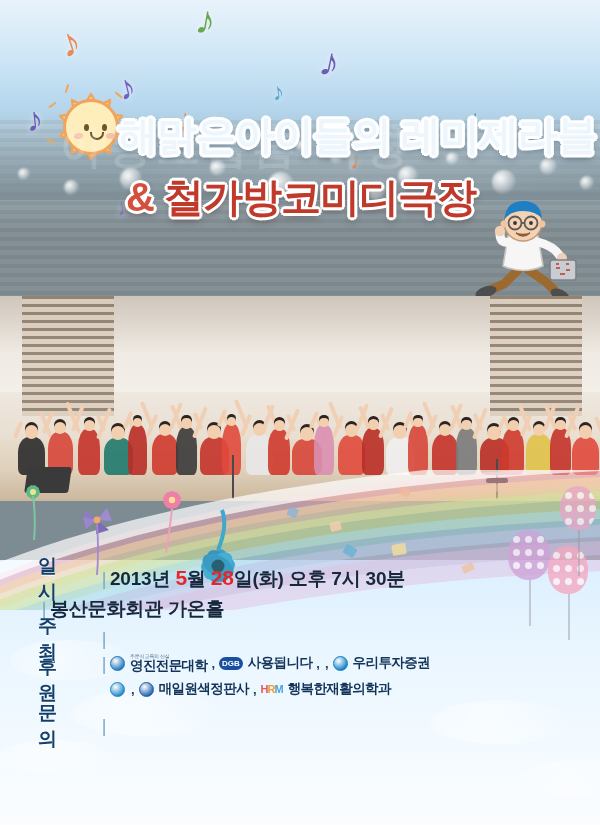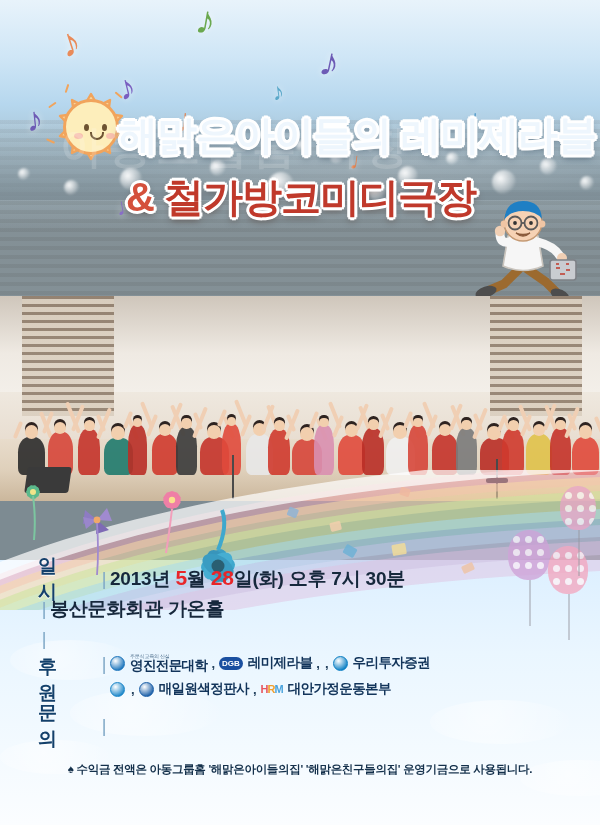--- a/index.html
+++ b/index.html
@@ -527,20 +527,21 @@
       <span class="bar">|</span>
       <span class="val"><span>2013년</span> <span class="red">5</span><span>월</span> <span class="red">28</span><span>일(화)</span> <span>오후 7시 30분</span></span>
     </div>
 
     <div class="row">
       <span class="bar">|</span>
       <span class="val">봉산문화회관 가온홀</span>
     </div>
 
     <div class="row">
+      <span class="lbl">주 최</span>
       <span class="bar">|</span>
     </div>
 
     <div class="sponsor-row">
       <span class="lbl">후 원</span>
       <span class="bar">|</span>
       <span class="sponsors" id="sponsor-row-1">
           <span class="sp">
             <span style="display: inline-flex; align-items: center; margin-right: 2px;">
               <span class="logo-c" style="background: radial-gradient(circle at 35% 30%, rgb(255, 255, 255), rgb(28, 117, 188) 78%); border: 1px solid rgb(28, 117, 188);"></span>
@@ -548,21 +549,21 @@
             <span style="display: inline-flex; flex-direction: column; line-height: 1;">
               <span class="tiny-top">주문식교육의 산실</span>
               <span class="sp-name">영진전문대학</span>
             </span>
           </span>
           <span class="sp-sep">,</span>
           <span class="sp">
             <span style="display: inline-flex; align-items: center; margin-right: 2px;">
               <span class="logo-r" style="background: rgb(26, 79, 160);">DGB</span>
             </span>
-            <span class="sp-name">레미제라블</span>
+            <span class="sp-name">사용됩니다</span>
           </span>
           <span class="sp-sep">,</span>
           <span class="sp-sep">,</span>
           <span class="sp">
             <span style="display: inline-flex; align-items: center; margin-right: 2px;">
               <span class="logo-c" style="background: radial-gradient(circle at 35% 30%, rgb(255, 255, 255), rgb(11, 127, 196) 78%); border: 1px solid rgb(11, 127, 196);"></span>
             </span>
             <span class="sp-name">우리투자증권</span>
           </span>
         </span>
@@ -580,29 +581,25 @@
             <span style="display: inline-flex; align-items: center; margin-right: 2px;">
               <span class="logo-c" style="background: radial-gradient(circle at 35% 30%, rgb(255, 255, 255), rgb(27, 95, 168) 78%); border: 1px solid rgb(27, 95, 168);"></span>
             </span>
             <span class="sp-name">매일원색정판사</span>
           </span>
           <span class="sp-sep">,</span>
           <span class="sp">
             <span style="display: inline-flex; align-items: center; margin-right: 2px;">
               <span style="font-size: 11px; font-weight: bold; letter-spacing: -1px;"><span style="color:#e8565f">H</span><span style="color:#f0a030">R</span><span style="color:#4aa3dd">M</span></span>
             </span>
-            <span class="sp-name">대안가정운동본부</span>
+            <span class="sp-name">행복한재활의학과</span>
           </span>
         </span>
     </div>
 
     <div class="row contact">
       <span class="lbl">문 의</span>
       <span class="bar">|</span>
     </div>
   </div>
 
-  <div class="footer">
-    <span class="sp-ico">♠</span>
-    <span>수익금 전액은 아동그룹홈 '해맑은아이들의집' '해맑은친구들의집' 운영기금으로 사용됩니다.</span>
-  </div>
 
 </div>
 
 </body></html>

